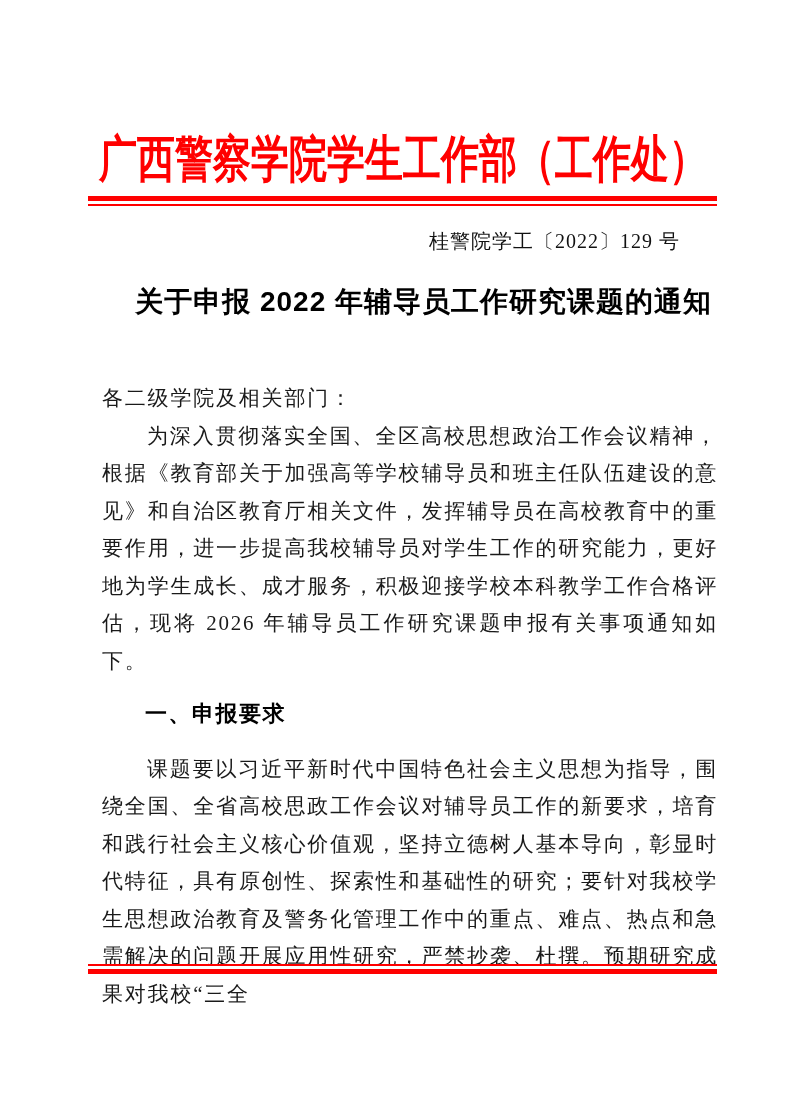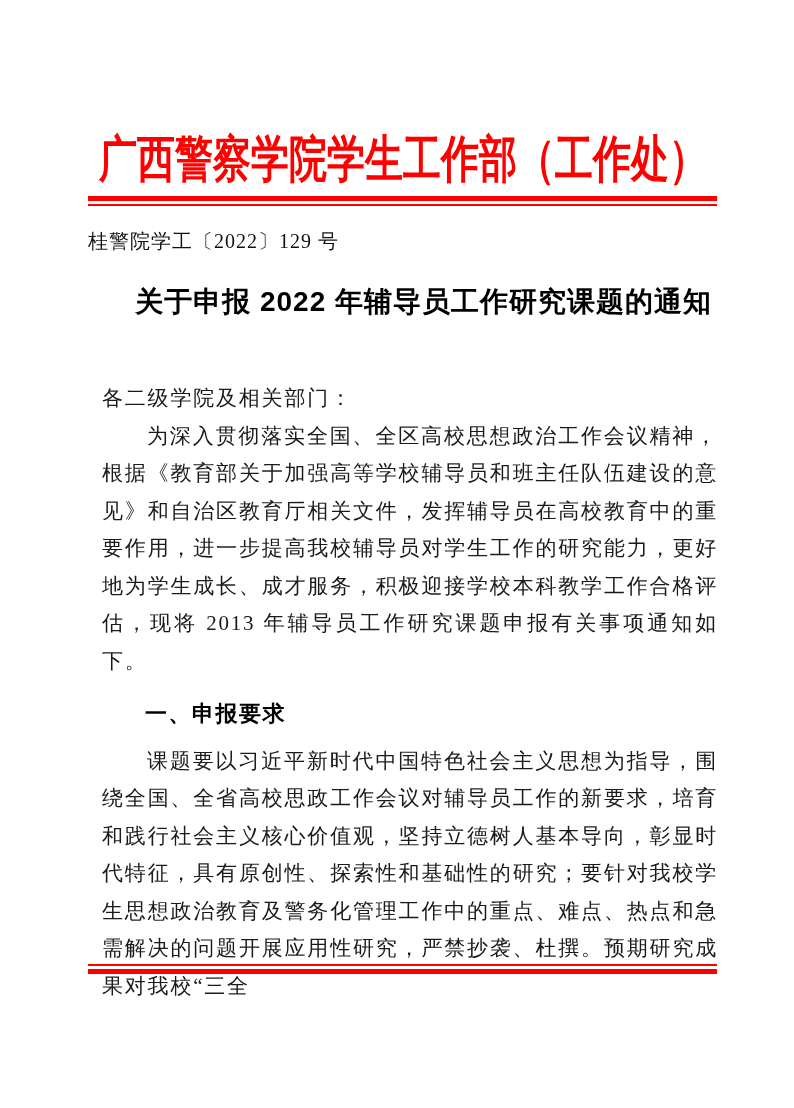--- a/index.html
+++ b/index.html
@@ -42,20 +42,21 @@
   .rule .thick { height: 5px; background: #ff0000; }
   .rule .thin { height: 2px; background: #ff0000; }
   .rule .gap { height: 3px; background: transparent; }
 
   
   .doc-number {
     position: absolute;
     top: 228px;
     left: 88px;
     width: 592px;
+    text-align: right;
     font-family: "Liberation Serif", serif;
     font-size: 20px;
     letter-spacing: 1px;
     color: #111111;
     white-space: nowrap;
   }
 
   
   .doc-title {
     position: absolute;
@@ -86,21 +87,21 @@
   .salutation { }
   .para { text-indent: 45px; }
   .section-heading {
     font-family: "Liberation Sans", sans-serif;
     font-weight: bold;
     font-size: 22px;
     letter-spacing: 1.5px;
     color: #000000;
     text-indent: 43px;
     margin-top: 15px;
-    margin-bottom: 10px;
+    margin-bottom: 18px;
     line-height: 37.5px;
   }
 </style>
 </head>
 <body>
 
 <div class="page">
 
   <div class="org-title">
     <span class="org-title-inner">广西警察学院学生工作部（工作处）</span>
@@ -111,21 +112,21 @@
     <div class="gap"></div>
     <div class="thin"></div>
   </div>
 
   <div class="doc-number">桂警院学工〔2022〕129 号</div>
 
   <h1 class="doc-title">关于申报 2022 年辅导员工作研究课题的通知</h1>
 
   <div class="body-text">
     <p class="salutation">各二级学院及相关部门：</p>
-    <p class="para">为深入贯彻落实全国、全区高校思想政治工作会议精神，根据《教育部关于加强高等学校辅导员和班主任队伍建设的意见》和自治区教育厅相关文件，发挥辅导员在高校教育中的重要作用，进一步提高我校辅导员对学生工作的研究能力，更好地为学生成长、成才服务，积极迎接学校本科教学工作合格评估，现将 2013 年辅导员工作研究课题申报有关事项通知如下。</p>
+    <p class="para">为深入贯彻落实全国、全区高校思想政治工作会议精神，根据《教育部关于加强高等学校辅导员和班主任队伍建设的意见》和自治区教育厅相关文件，发挥辅导员在高校教育中的重要作用，进一步提高我校辅导员对学生工作的研究能力，更好地为学生成长、成才服务，积极迎接学校本科教学工作合格评估，现将 2026 年辅导员工作研究课题申报有关事项通知如下。</p>
     <h2 class="section-heading">一、申报要求</h2>
     <p class="para">课题要以习近平新时代中国特色社会主义思想为指导，围绕全国、全省高校思政工作会议对辅导员工作的新要求，培育和践行社会主义核心价值观，坚持立德树人基本导向，彰显时代特征，具有原创性、探索性和基础性的研究；要针对我校学生思想政治教育及警务化管理工作中的重点、难点、热点和急需解决的问题开展应用性研究，严禁抄袭、杜撰。预期研究成果对我校“三全</p>
   </div>
 
   <div class="rule rule-bottom">
     <div class="thin"></div>
     <div class="gap"></div>
     <div class="thick"></div>
   </div>
 

